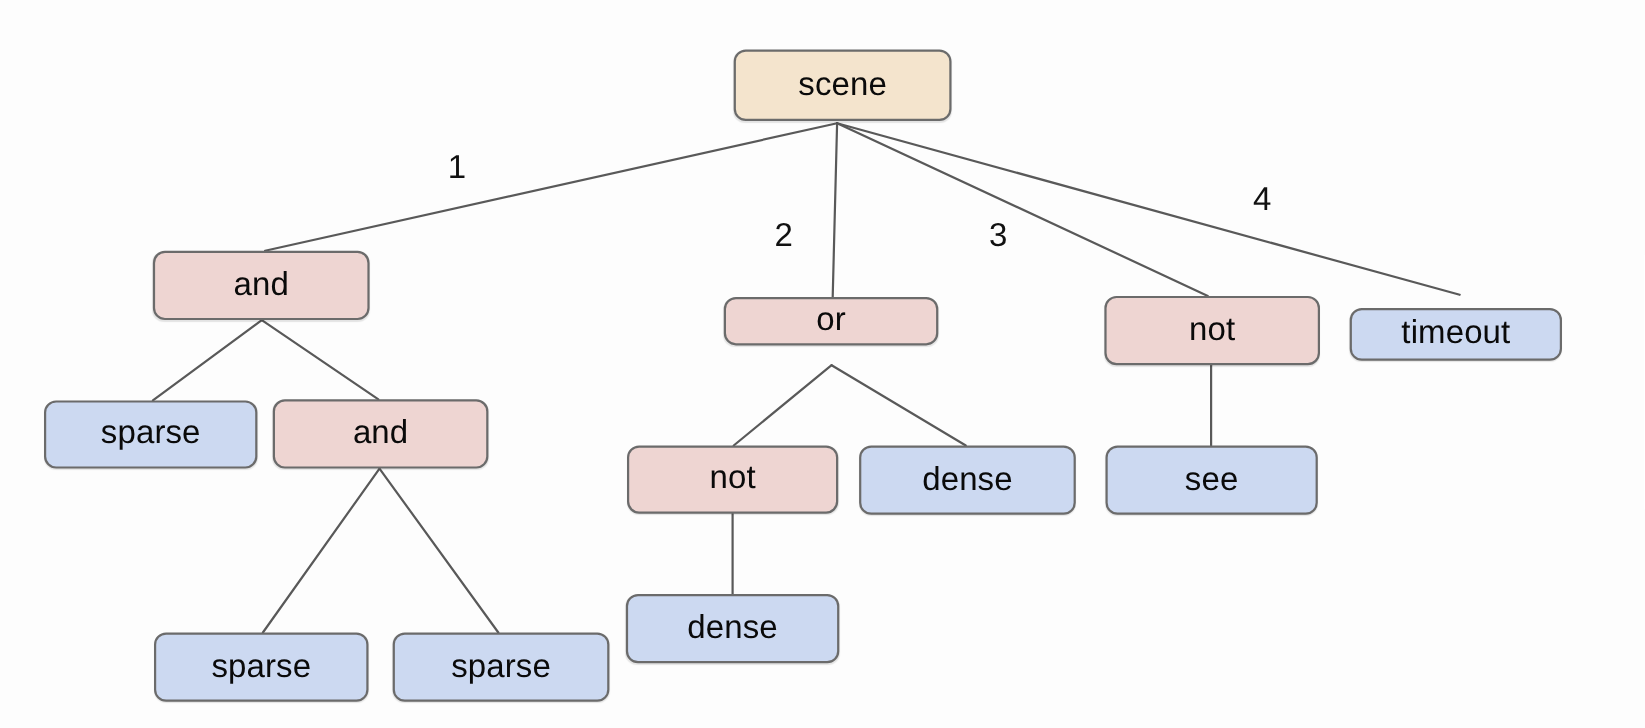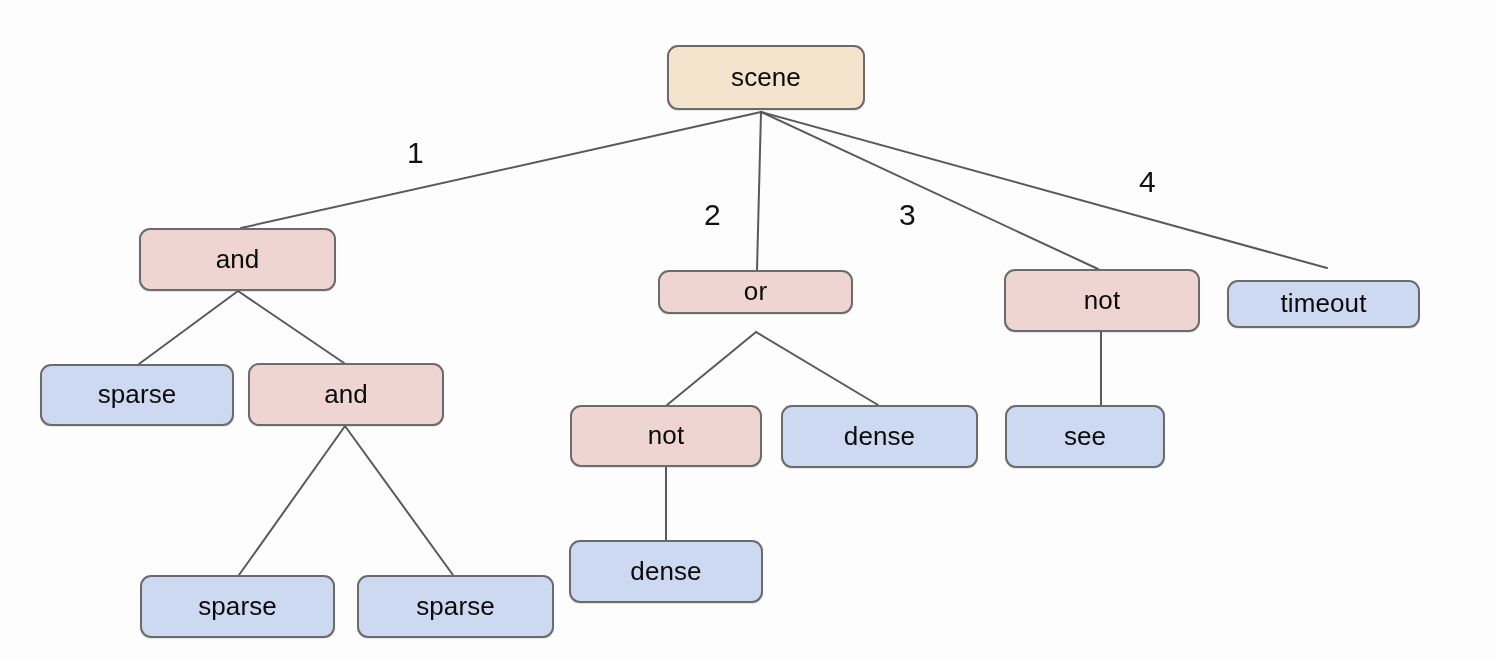--- a/index.html
+++ b/index.html
@@ -31,21 +31,21 @@
   }
   .node {
     position: absolute;
     box-sizing: border-box;
     border: 2px solid #6b6b6b;
     border-radius: 11px;
     display: flex;
     align-items: center;
     justify-content: center;
     color: #0a0a0a;
-    font-size: 26px;
+    font-size: 30px;
     line-height: 1;
     letter-spacing: 0.1px;
     white-space: nowrap;
     box-shadow: 0 1px 1px rgba(0,0,0,0.10);
   }
   .node.root   { background: #f4e4cd; }
   .node.op     { background: #eed5d2; }
   .node.leaf   { background: #ccd9f1; }
   .node-label {
     display: block;
@@ -102,21 +102,21 @@
       </div>
       <div class="node op" style="left: 248px; top: 363px; width: 196px; height: 63px;">
         <span class="node-label">and</span>
       </div>
       <div class="node op" style="left: 570px; top: 405px; width: 192px; height: 62px;">
         <span class="node-label">not</span>
       </div>
       <div class="node leaf" style="left: 781px; top: 405px; width: 197px; height: 63px;">
         <span class="node-label">dense</span>
       </div>
-      <div class="node leaf" style="left: 1005px; top: 405px; width: 160px; height: 63px;">
+      <div class="node leaf" style="left: 1005px; top: 405px; width: 193px; height: 63px;">
         <span class="node-label">see</span>
       </div>
       <div class="node leaf" style="left: 569px; top: 540px; width: 194px; height: 63px;">
         <span class="node-label">dense</span>
       </div>
       <div class="node leaf" style="left: 140px; top: 575px; width: 195px; height: 63px;">
         <span class="node-label">sparse</span>
       </div>
       <div class="node leaf" style="left: 357px; top: 575px; width: 197px; height: 63px;">
         <span class="node-label">sparse</span>

